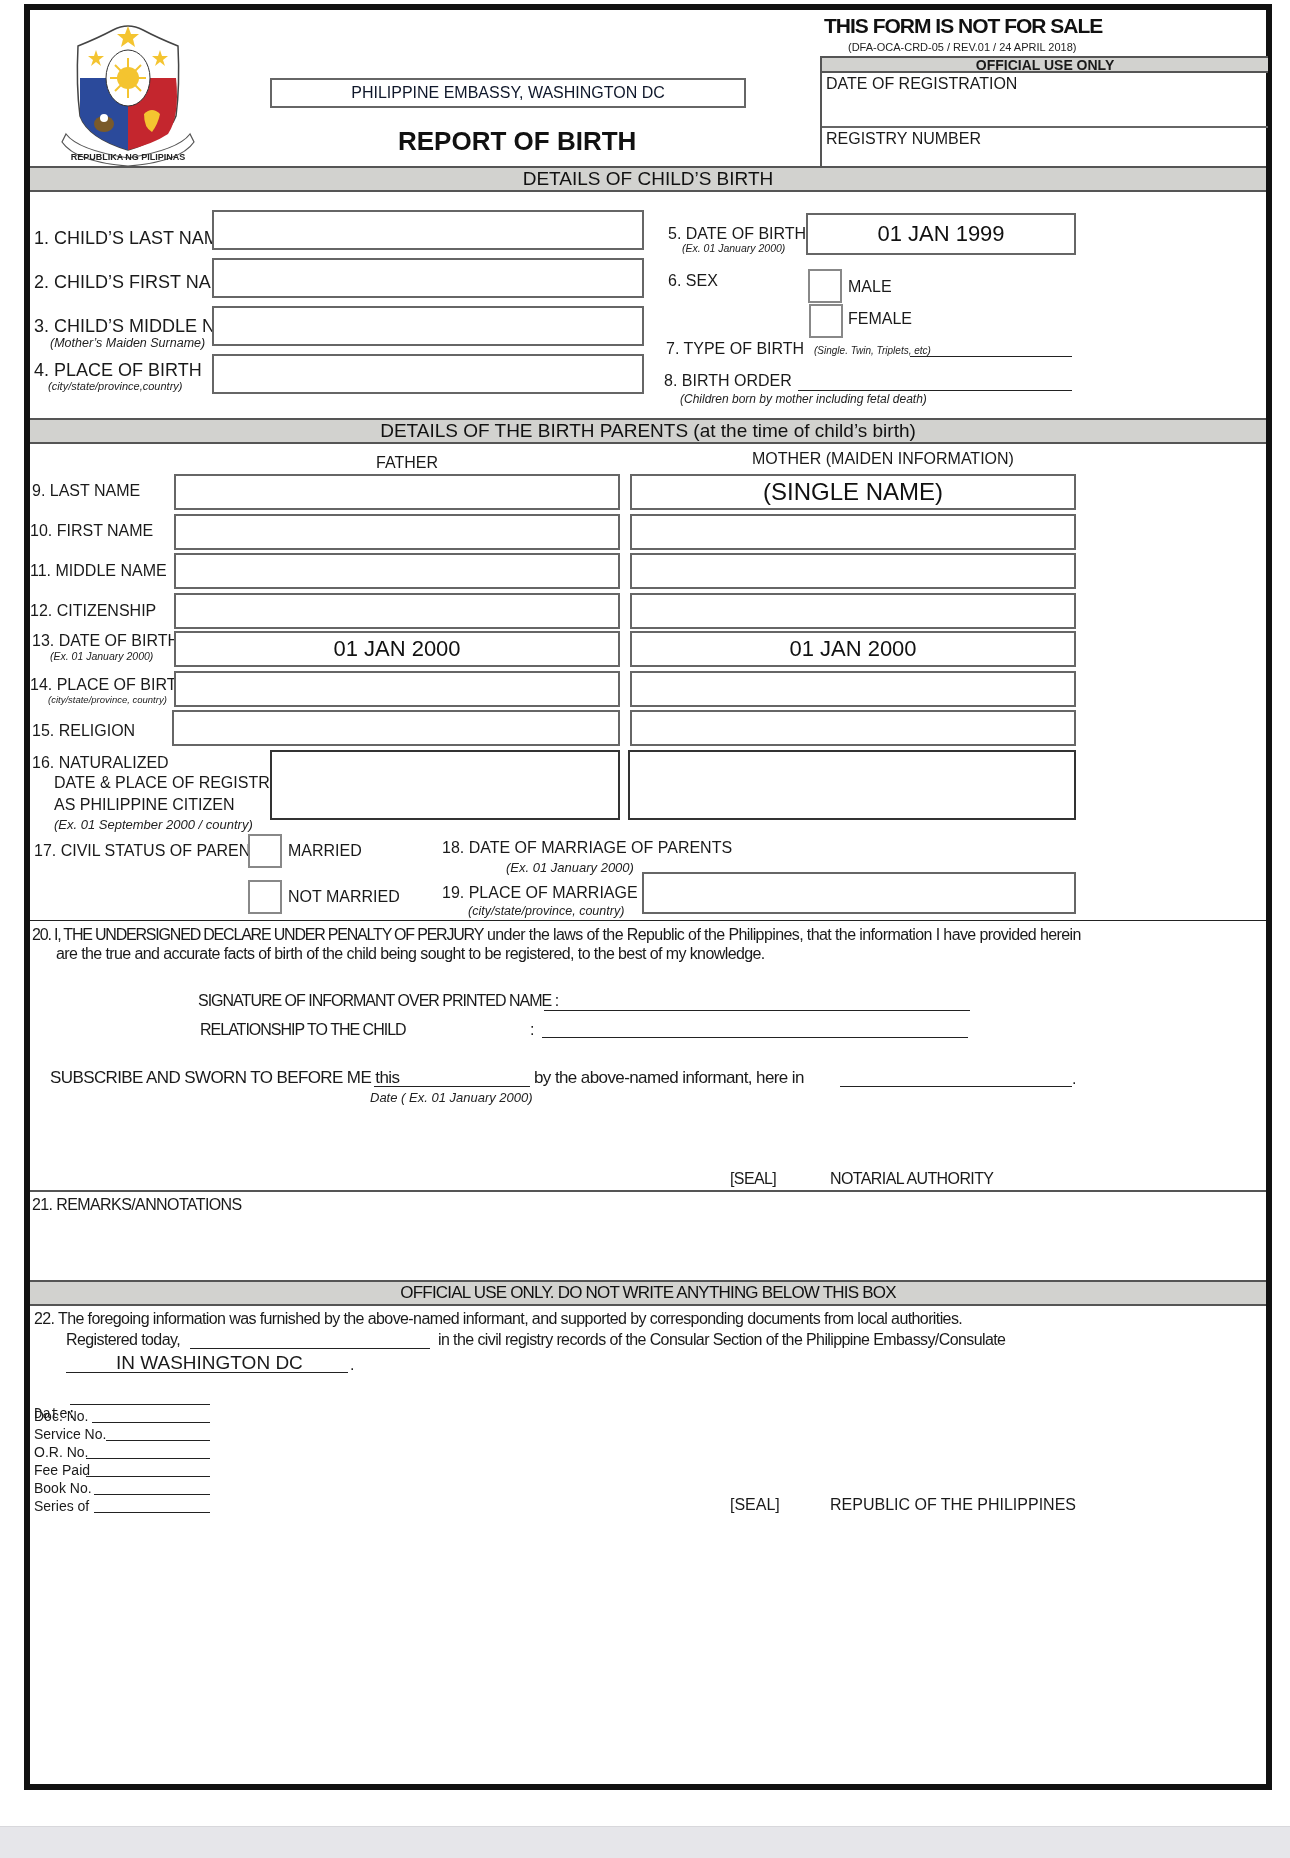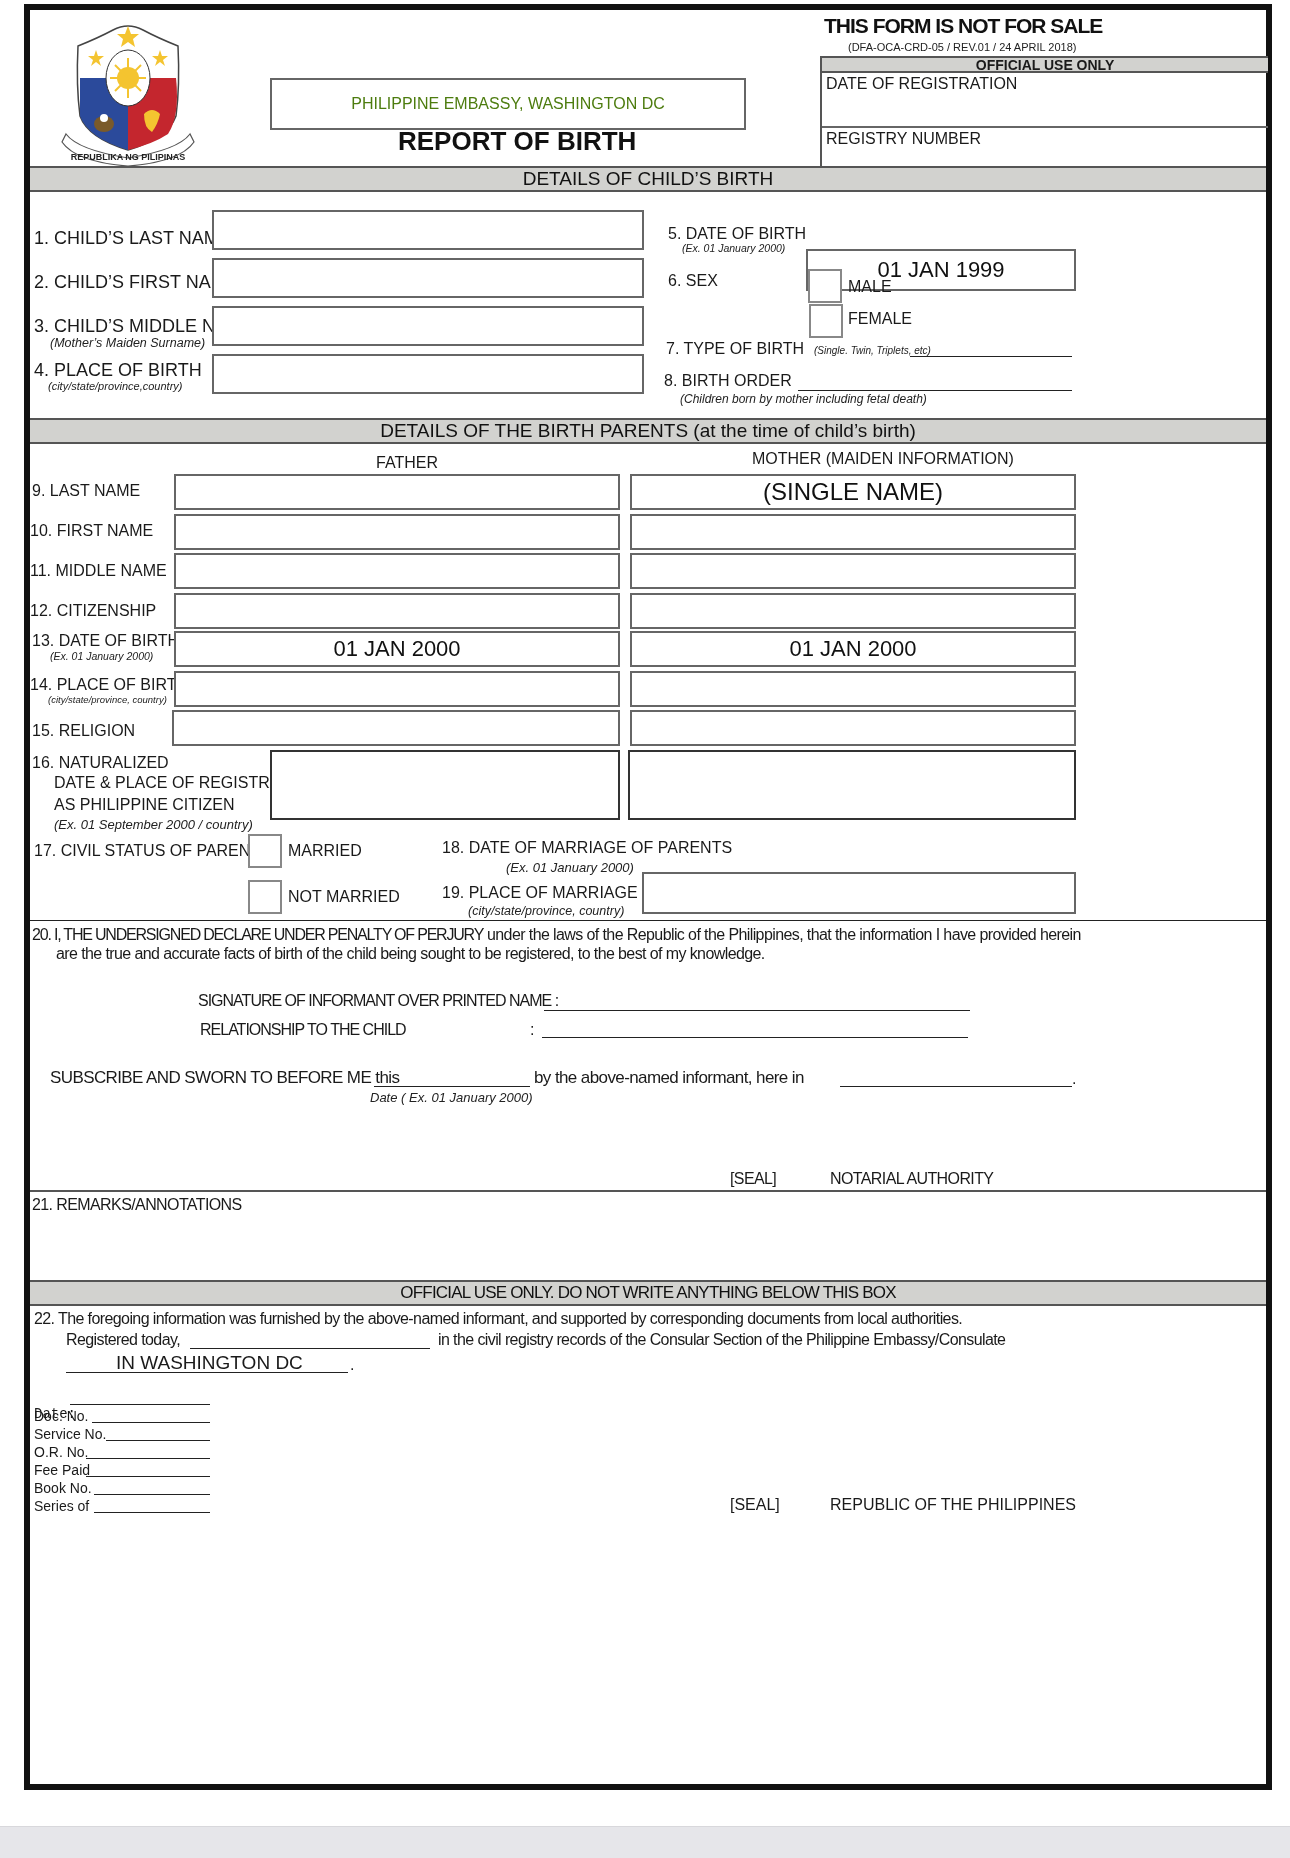--- a/index.html
+++ b/index.html
@@ -43,21 +43,21 @@
     <polygon points="70,10 73,18 81,18 75,23 77,31 70,26 63,31 65,23 59,18 67,18" fill="#f4c430"></polygon>
     <polygon points="38,34 40,40 46,40 41,44 43,50 38,46 33,50 35,44 30,40 36,40" fill="#f4c430"></polygon>
     <polygon points="102,34 104,40 110,40 105,44 107,50 102,46 97,50 99,44 94,40 100,40" fill="#f4c430"></polygon>
     <ellipse cx="46" cy="108" rx="10" ry="8" fill="#7a5a2a"></ellipse>
     <circle cx="46" cy="102" r="4" fill="#fff"></circle>
     <path d="M86,98 q8,-8 16,0 q-2,10 -8,18 q-8,-4 -8,-18z" fill="#f4c430"></path>
     <path d="M8,118 Q20,134 70,142 Q120,134 132,118 L136,126 Q122,146 70,150 Q18,146 4,126 Z" fill="#fff" stroke="#555" stroke-width="1.2"></path>
     <text x="70" y="144" font-size="9" text-anchor="middle" font-family="Liberation Sans, sans-serif" font-weight="bold" fill="#222">REPUBLIKA NG PILIPINAS</text>
   </svg>
 
-  <div class="box" style="left:240px;top:68px;width:476px;height:52px;font-size:16px;color:#4d7c0f;">PHILIPPINE EMBASSY, WASHINGTON DC</div>
+  <div class="box" style="left:240px;top:68px;width:476px;height:30px;font-size:16px;color:#0f172a;">PHILIPPINE EMBASSY, WASHINGTON DC</div>
   <div class="title" style="left:368px;top:116px;font-size:26px;">REPORT OF BIRTH</div>
 
   <div class="title" style="left:794px;top:4px;font-size:21px;letter-spacing:-1px;">THIS FORM IS NOT FOR SALE</div>
   <div class="abs" style="left:818px;top:31px;font-size:11px;color:#222;white-space:nowrap;">(DFA-OCA-CRD-05 / REV.01 / 24 APRIL 2018)</div>
   <div class="abs" style="left:790px;top:46px;width:446px;height:124px;border-left:2px solid #555;box-sizing:border-box;">
     <div class="abs" style="left:0;top:0;width:446px;height:17px;background:#d2d2cf;border-top:2px solid #555;border-bottom:2px solid #555;box-sizing:border-box;font-weight:bold;font-size:14px;display:flex;align-items:center;justify-content:center;">OFFICIAL USE ONLY</div>
     <div class="lbl" style="left:4px;top:19px;font-size:16px;">DATE OF REGISTRATION</div>
     <div class="abs" style="left:0;top:70px;width:446px;border-top:2px solid #666;"></div>
     <div class="lbl" style="left:4px;top:74px;font-size:16px;">REGISTRY NUMBER</div>
   </div>
@@ -70,21 +70,21 @@
   <div class="box" style="left:182px;top:248px;width:432px;height:40px;"></div>
   <div class="lbl" style="left:4px;top:306px;">3. CHILD’S MIDDLE NAME</div>
   <div class="hint" style="left:20px;top:326px;">(Mother’s Maiden Surname)</div>
   <div class="box" style="left:182px;top:296px;width:432px;height:40px;"></div>
   <div class="lbl" style="left:4px;top:350px;">4. PLACE OF BIRTH</div>
   <div class="hint" style="left:18px;top:370px;font-size:11px;">(city/state/province,country)</div>
   <div class="box" style="left:182px;top:344px;width:432px;height:40px;"></div>
 
   <div class="lbl" style="left:638px;top:215px;font-size:16px;">5. DATE OF BIRTH</div>
   <div class="hint" style="left:652px;top:232px;font-size:10.5px;">(Ex. 01 January 2000)</div>
-  <div class="box" style="left:776px;top:203px;width:270px;height:42px;font-size:22px;margin-top:36px;">01 JAN 1999</div>
+  <div class="box" style="left:776px;top:203px;width:270px;height:42px;font-size:22px;">01 JAN 1999</div>
 
   <div class="lbl" style="left:638px;top:262px;font-size:16px;">6.  SEX</div>
   <div class="chk" style="left:778px;top:259px;"></div>
   <div class="lbl" style="left:818px;top:268px;font-size:16px;">MALE</div>
   <div class="chk" style="left:779px;top:294px;"></div>
   <div class="lbl" style="left:818px;top:300px;font-size:16px;">FEMALE</div>
 
   <div class="lbl" style="left:636px;top:330px;font-size:16px;">7. TYPE OF BIRTH</div>
   <div class="hint" style="left:784px;top:335px;font-size:10px;">(Single. Twin, Triplets, etc)</div>
   <div class="line" style="left:880px;top:346px;width:162px;"></div>

